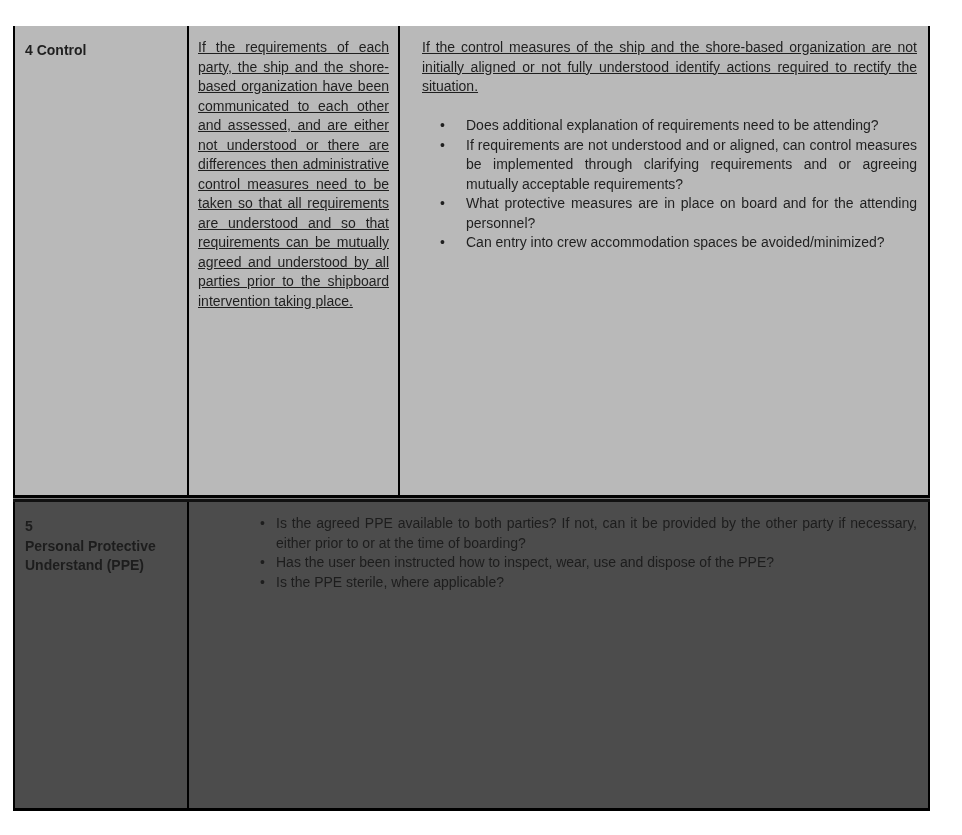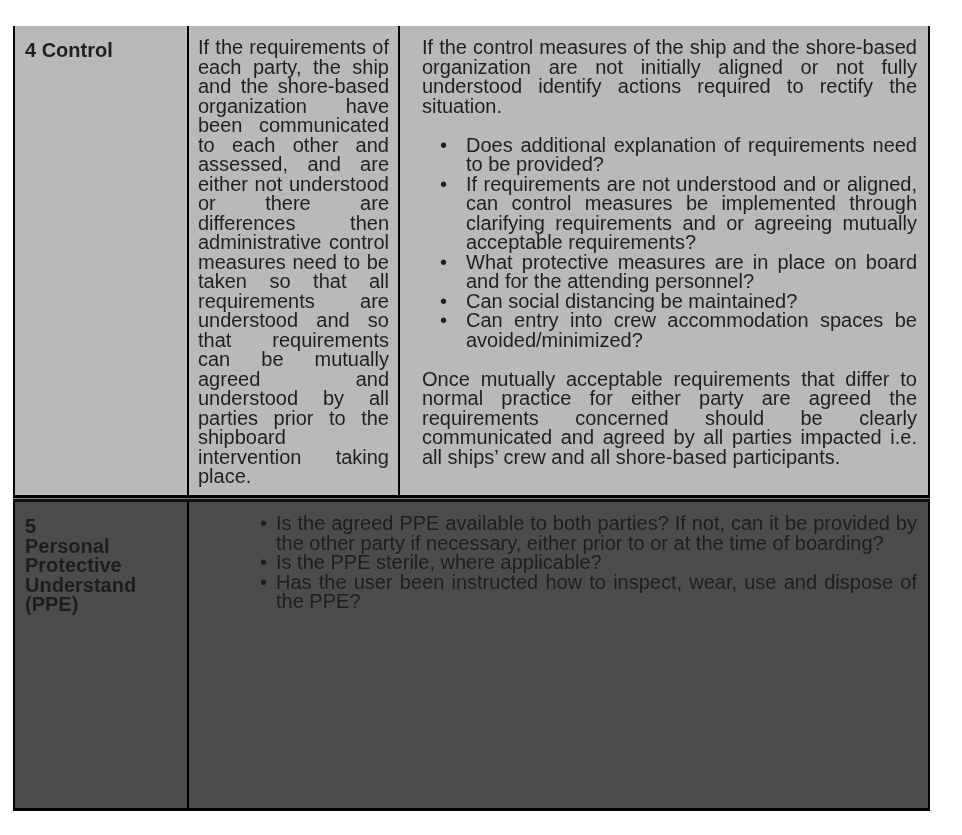--- a/index.html
+++ b/index.html
@@ -40,21 +40,21 @@
     color: #1d1d1d;
     height: 309px;
     border-bottom: 3px solid #000;
   }
   .row-separator {
     height: 7px;
     background: linear-gradient(#000 0px, #000 3px, #7d7d7d 3px, #7d7d7d 4px, #111 4px, #111 7px);
   }
   .cell {
     box-sizing: border-box;
-    font-size: 20px;
+    font-size: 14px;
     line-height: 19.5px;
     overflow: hidden;
   }
   .col-title {
     width: 174px;
     flex: 0 0 174px;
     border-right: 2px solid #000;
     padding: 15px 10px 0 10px;
   }
   .col-summary {
@@ -66,21 +66,21 @@
   }
   .col-details {
     flex: 1 1 auto;
     padding: 12px 11px 0 22px;
     text-align: justify;
   }
   .row-title, .row-title-line {
     font-weight: bold;
     text-align: left;
   }
-  .para { margin: 0 0 19.5px 0; }
+  .para { margin: 0 0 19.5px 0; text-decoration: underline; }
   .para.last { margin-bottom: 0; }
   ul.bullets {
     list-style: none;
     margin: 0 0 19.5px 0;
     padding: 0;
   }
   ul.bullets li {
     position: relative;
     padding-left: 44px;
     text-align: justify;
@@ -104,41 +104,39 @@
     <section class="trow row-control">
       <div class="cell col-title">
         <div class="row-title">4 Control</div>
       </div>
       <div class="cell col-summary">
         <p class="para last">If the requirements of each party, the ship and the shore-based organization have been communicated to each other and assessed, and are either not understood or there are differences then administrative control measures need to be taken so that all requirements are understood and so that requirements can be mutually agreed and understood by all parties prior to the shipboard intervention taking place.</p>
       </div>
       <div class="cell col-details">
         <p class="para">If the control measures of the ship and the shore-based organization are not initially aligned or not fully understood identify actions required to rectify the situation.</p>
         <ul class="bullets bullets-control">
-          <li>Does additional explanation of requirements need to be provided?</li>
+          <li>Does additional explanation of requirements need to be attending?</li>
           <li>If requirements are not understood and or aligned, can control measures be implemented through clarifying requirements and or agreeing mutually acceptable requirements?</li>
           <li>What protective measures are in place on board and for the attending personnel?</li>
-          <li>Can social distancing be maintained?</li>
           <li>Can entry into crew accommodation spaces be avoided/minimized?</li>
         </ul>
-        <p class="para last">Once mutually acceptable requirements that differ to normal practice for either party are agreed the requirements concerned should be clearly communicated and agreed by all parties impacted i.e. all ships’ crew and all shore-based participants.</p>
       </div>
     </section>
 
     <div class="row-separator"></div>
 
     <section class="trow row-ppe">
       <div class="cell col-title">
         <div class="row-title-line">5</div>
         <div class="row-title-line">Personal Protective</div>
         <div class="row-title-line">Understand (PPE)</div>
       </div>
       <div class="cell col-details">
         <ul class="bullets bullets-ppe">
           <li>Is the agreed PPE available to both parties? If not, can it be provided by the other party if necessary, either prior to or at the time of boarding?</li>
+          <li>Has the user been instructed how to inspect, wear, use and dispose of the PPE?</li>
           <li>Is the PPE sterile, where applicable?</li>
-          <li>Has the user been instructed how to inspect, wear, use and dispose of the PPE?</li>
         </ul>
       </div>
     </section>
 
   </div>
 </div>
 
 </body></html>

